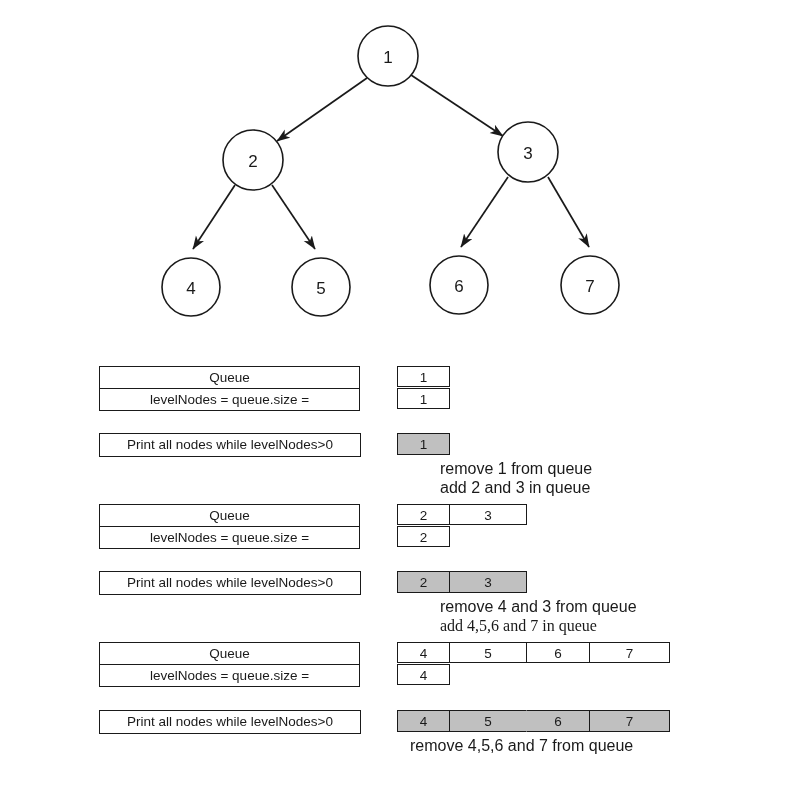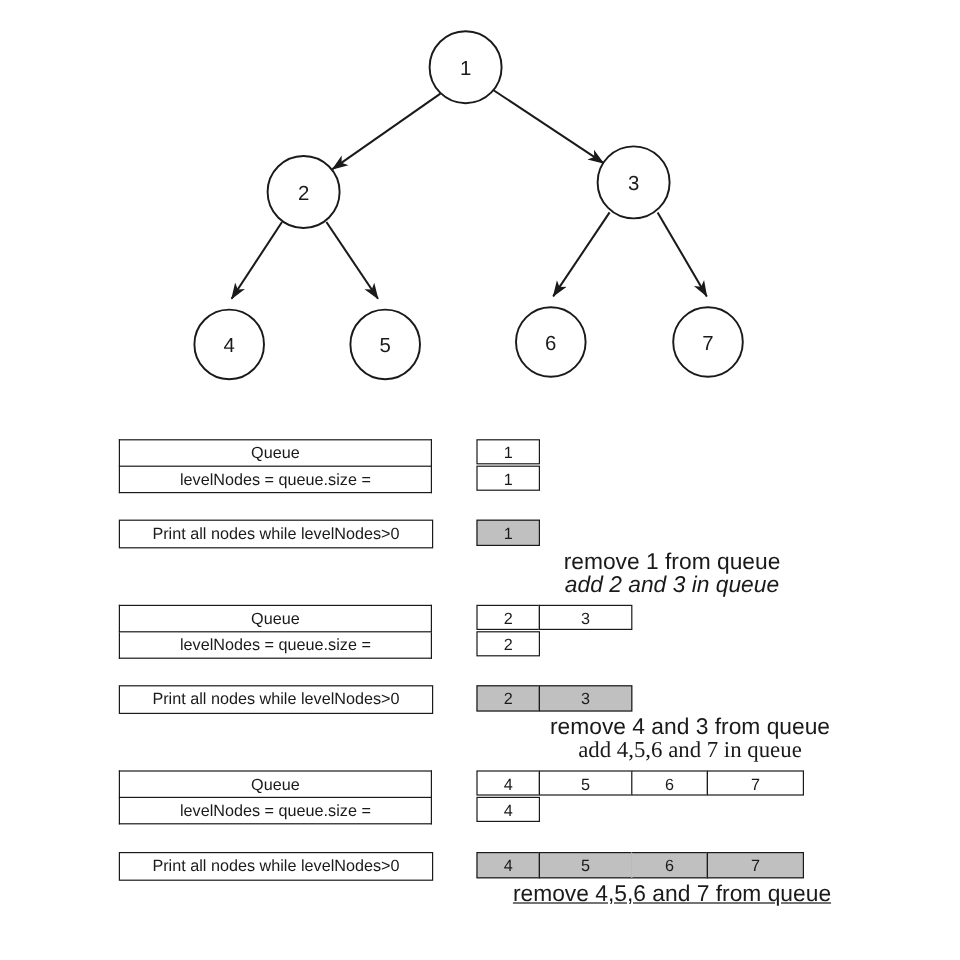--- a/index.html
+++ b/index.html
@@ -92,25 +92,25 @@
     font-size: 13.5px;
     color: #1a1a1a;
     background: #ffffff;
     box-sizing: border-box;
   }
   .cell:first-child { margin-left: 0; }
   .cell.shaded { background: #c0c0c0; }
 
   .annotation {
     position: absolute;
-    font-size: 19px;
+    font-size: 16px;
     line-height: 19px;
     color: #1a1a1a;
     white-space: nowrap;
-    text-align: center;
+    text-align: left;
   }
 </style>
 </head>
 <body>
 
 <svg id="tree-diagram" viewBox="0 0 800 350" width="800" height="350">
   <defs>
     <marker id="arrowhead" markerWidth="9" markerHeight="9" refX="7.6" refY="3.1" orient="auto" markerUnits="strokeWidth">
       <path d="M0,0.2 L8,3.1 L0,6.0 L2.1,3.1 Z" fill="#1a1a1a"></path>
     </marker>
@@ -176,21 +176,21 @@
     <div class="cell" style="width:53px;">1</div>
   </div>
 
   <div class="print-box" style="left:99px; top:433px; width:260px;">Print all nodes while levelNodes&gt;0</div>
 
   <div class="cells-row" style="left:397px; top:433px;">
     <div class="cell shaded" style="width:53px;height:22px;line-height:22px;">1</div>
   </div>
 
   <div class="annotation" style="left:440px; top:459px; width:240px;">remove 1 from queue</div>
-  <div class="annotation" style="left:440px; top:478px; width:240px;font-style:italic;">add 2 and 3 in queue</div>
+  <div class="annotation" style="left:440px; top:478px; width:240px;">add 2 and 3 in queue</div>
 </div>
 
 <div class="step-block">
 
   <table class="label-table" style="left:99px; top:504px; width:261px;">
     <tbody>
         <tr>
       <td>Queue</td>
     </tr>
     <tr>
@@ -245,14 +245,14 @@
 
   <div class="print-box" style="left:99px; top:710px; width:260px;">Print all nodes while levelNodes&gt;0</div>
 
   <div class="cells-row" style="left:397px; top:710px;">
     <div class="cell shaded" style="width:53px;height:22px;line-height:22px;">4</div>
     <div class="cell shaded" style="width:78px;height:22px;line-height:22px;">5</div>
     <div class="cell shaded" style="width:64px;height:22px;line-height:22px;border-left-color:#c0c0c0;">6</div>
     <div class="cell shaded" style="width:81px;height:22px;line-height:22px;">7</div>
   </div>
 
-  <div class="annotation" style="left:410px; top:736px; width:300px;text-decoration:underline;">remove 4,5,6 and 7 from queue</div>
+  <div class="annotation" style="left:410px; top:736px; width:300px;">remove 4,5,6 and 7 from queue</div>
 </div>
 
 </body></html>

